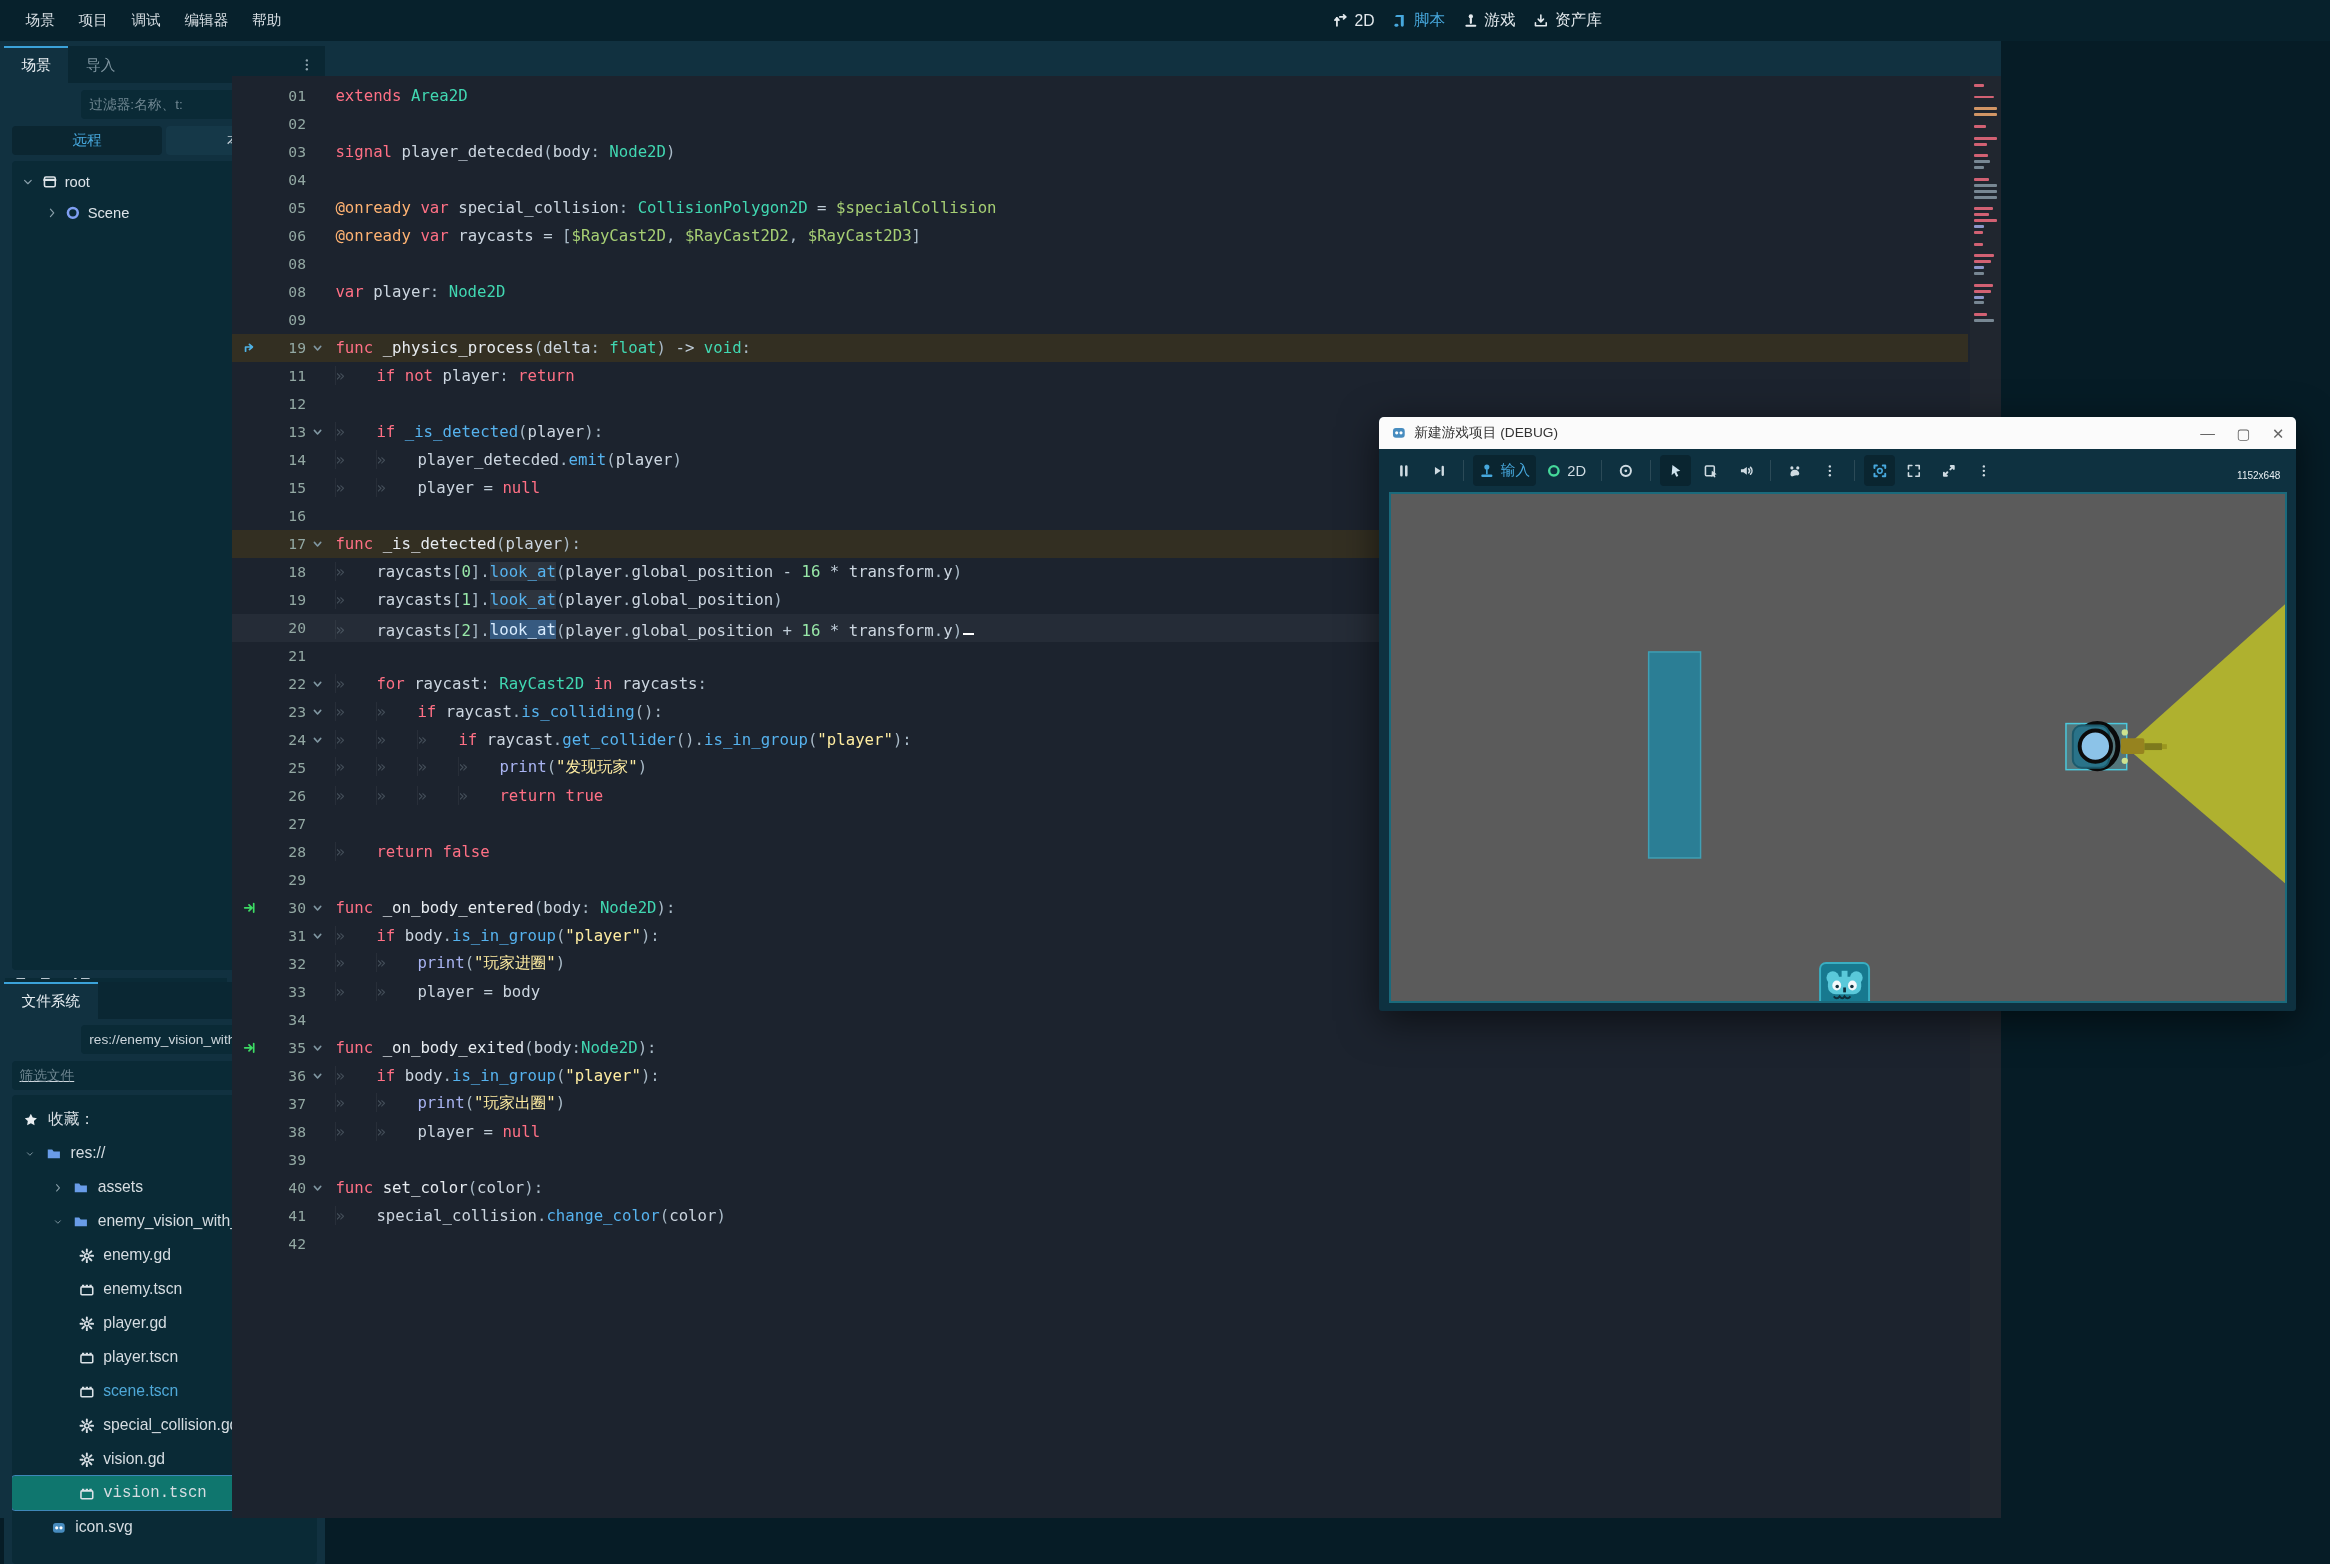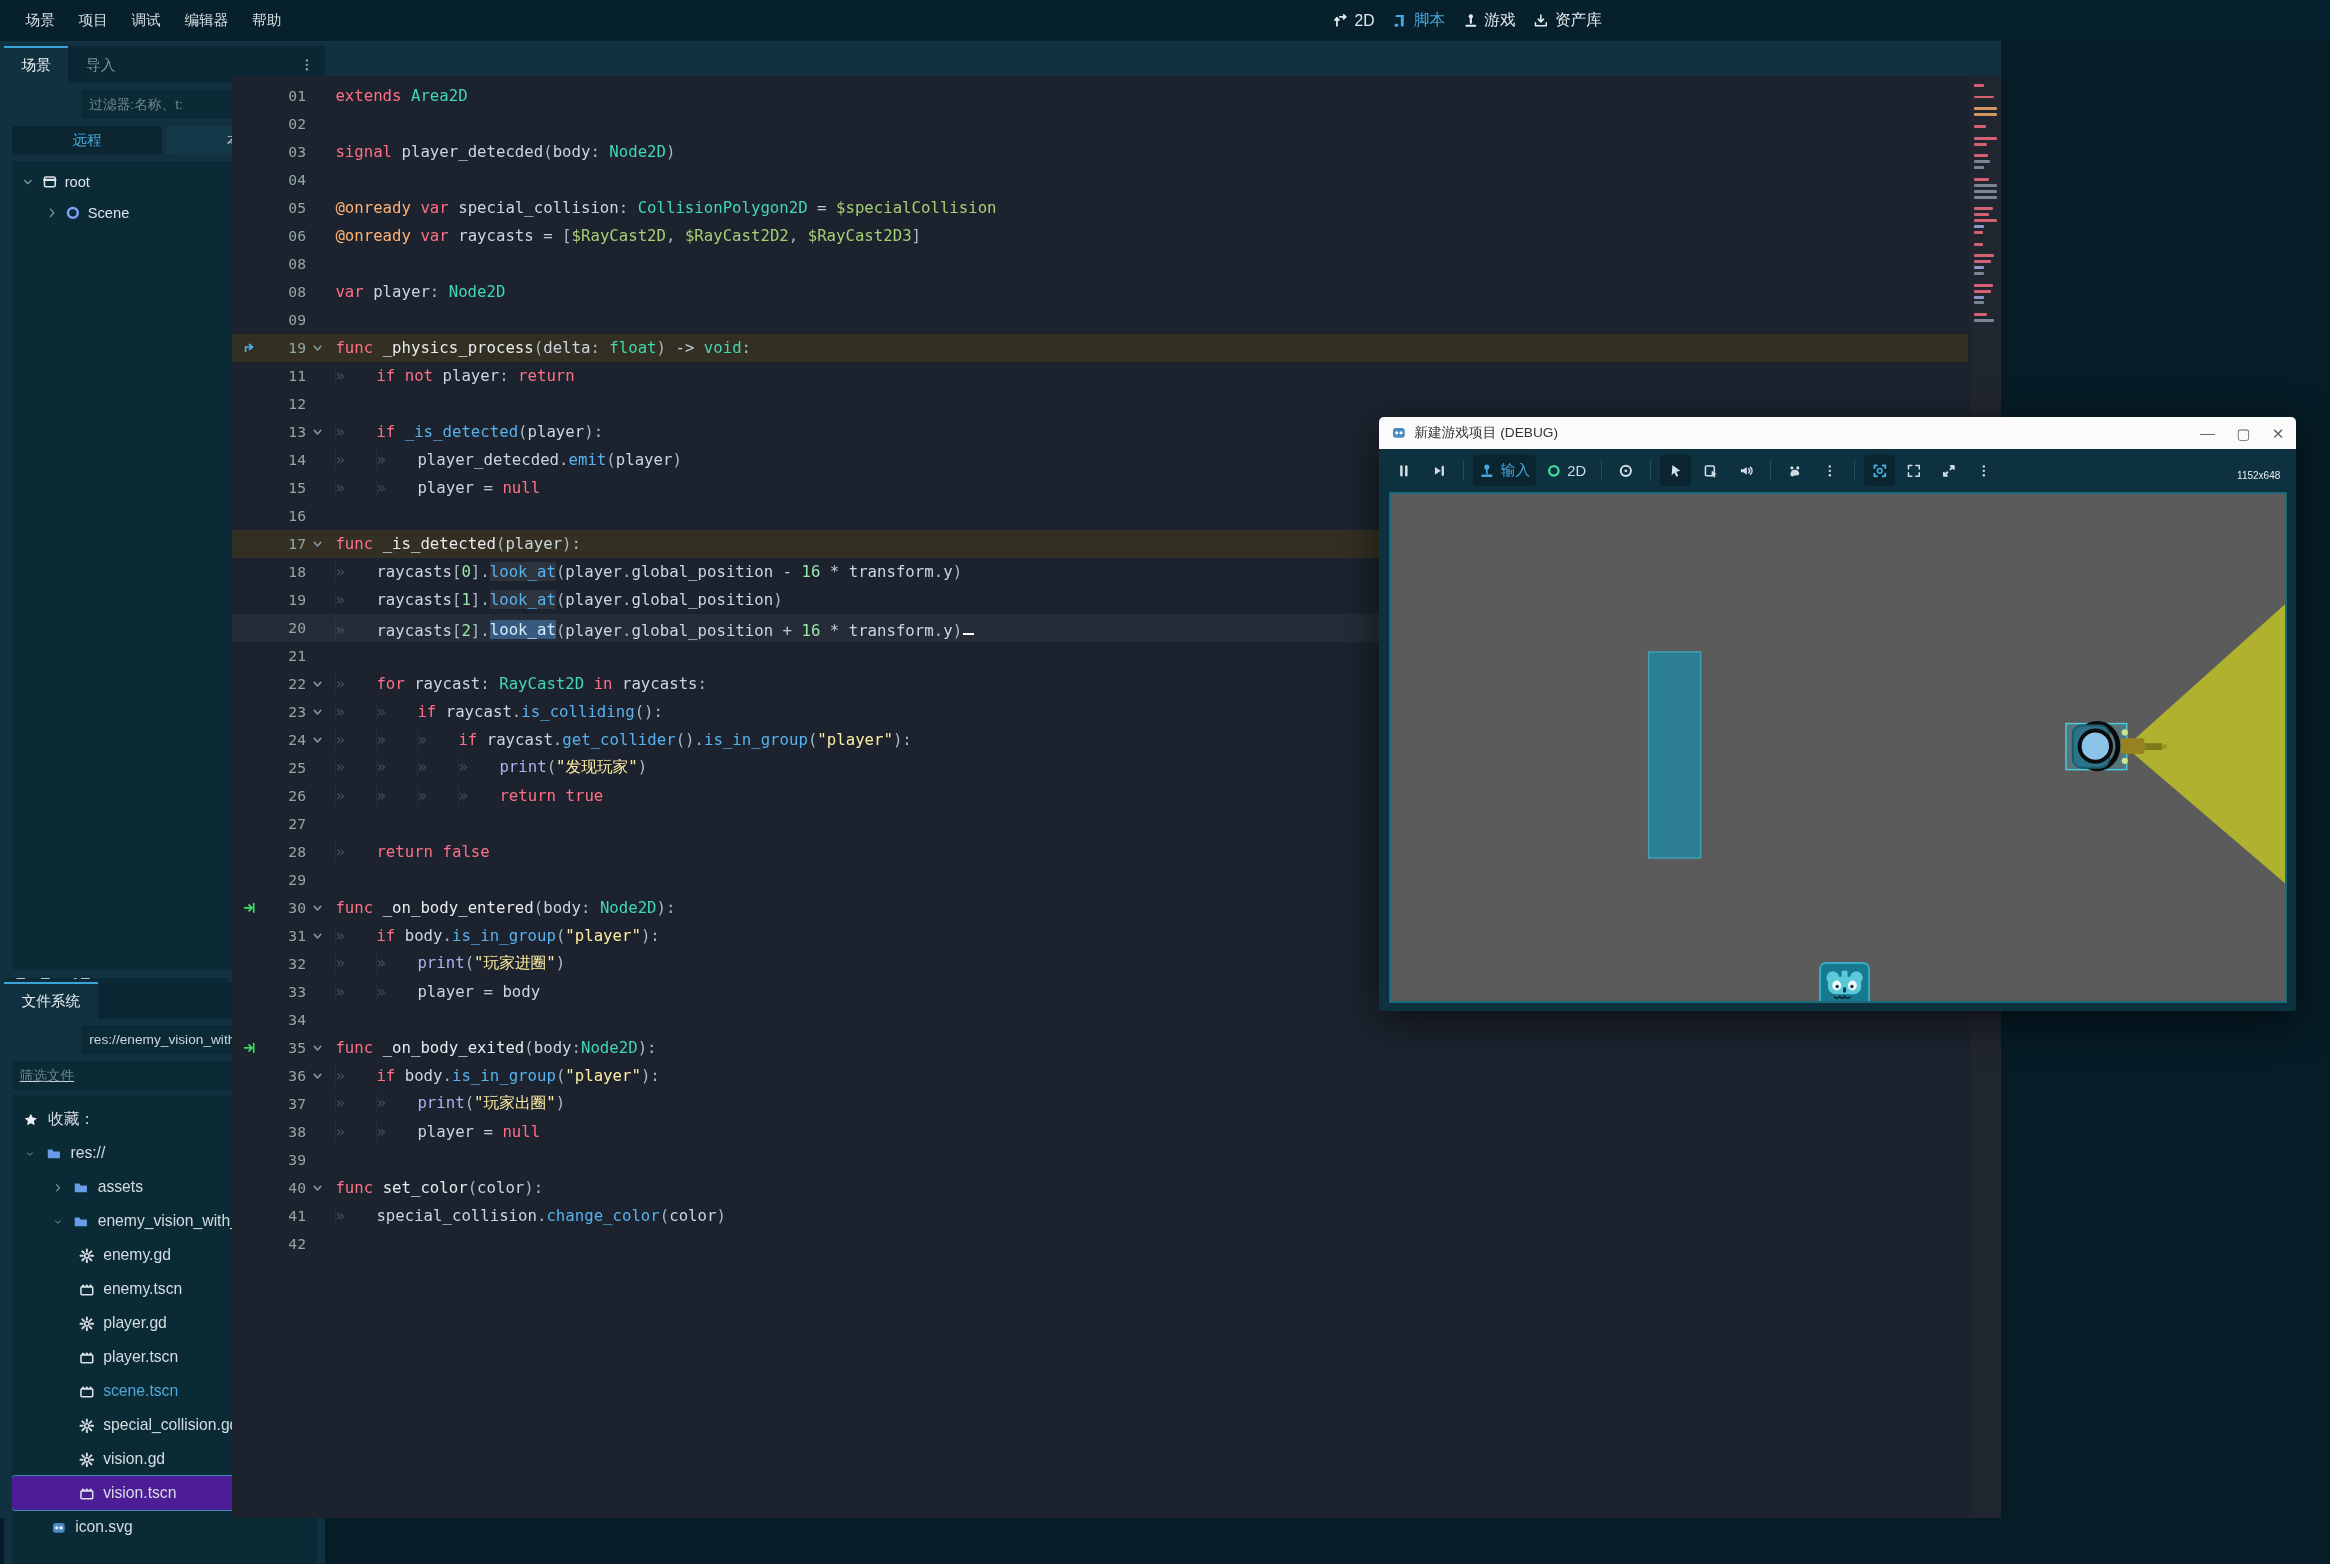--- a/index.html
+++ b/index.html
@@ -34,21 +34,21 @@
   .tree-row{display:flex;align-items:center;height:31px;font-size:14.7px;color:#dde4e9;gap:6.9px;padding:0 5.9px;}
   .tree-row .spacer{margin-left:auto;display:flex;gap:9.8px;color:#aab8c0;}
   .chev{color:#8aa0ab;width:13.7px;display:inline-flex;justify-content:center;}
   
   #fs-dock{left:3.9px;top:982px;width:321px;height:582px;display:flex;flex-direction:column;}
   #fs-nav{display:flex;align-items:center;gap:5.9px;padding:5.9px 7.8px 2px;}
   #fs-filter-row{display:flex;align-items:flex-end;gap:4px;padding:4.9px 7.8px;text-decoration:underline;}
   #fs-tree{flex:1;margin:0 7.8px 0;padding:7.8px 0;overflow:hidden;}
   .fs-row{display:flex;align-items:center;height:34px;font-size:15.7px;color:#d6dde2;gap:8.8px;}
   .fs-row.accent .lbl{color:#4fa8d8;}
-  .fs-row.sel{background:#4c1d95;outline:1px solid #3e87b8;border-radius:2.9px;}
+  .fs-row.sel{background:#0f766e;outline:1px solid #3e87b8;border-radius:2.9px;font-family:Liberation Mono, monospace;}
   
   #script-editor{left:329px;top:46px;width:2001px;height:1518px;display:flex;flex-direction:column;background:#0a2733;}
   #se-tabbar{display:flex;align-items:flex-end;height:41px;background:#0a2733;flex:none;}
   .se-tab{display:flex;align-items:center;gap:7.8px;padding:0 13.7px;height:37px;font-size:14.7px;color:#7f95a0;}
   .se-tab.active{background:#113140;color:#fff;border-top:2px solid #3ba2d9;height:39px;}
   #se-menubar{display:flex;align-items:center;gap:3.9px;height:35px;background:#113140;padding:0 9.8px;flex:none;}
   #se-body{flex:1;display:flex;min-height:0;}
   #se-side{width:232px;background:#113140;display:flex;flex-direction:column;padding:4.9px;gap:4.9px;flex:none;}
   #script-list{flex:1.12;padding:3.9px 0;}
   #method-area{flex:1;padding:3.9px 0;}

